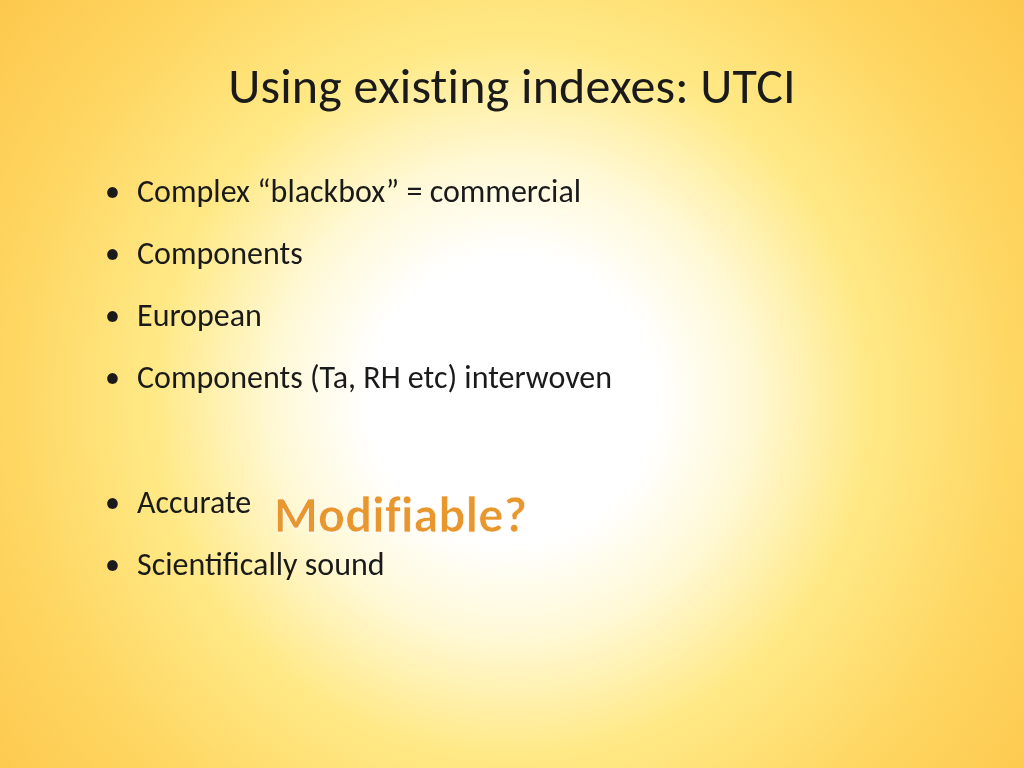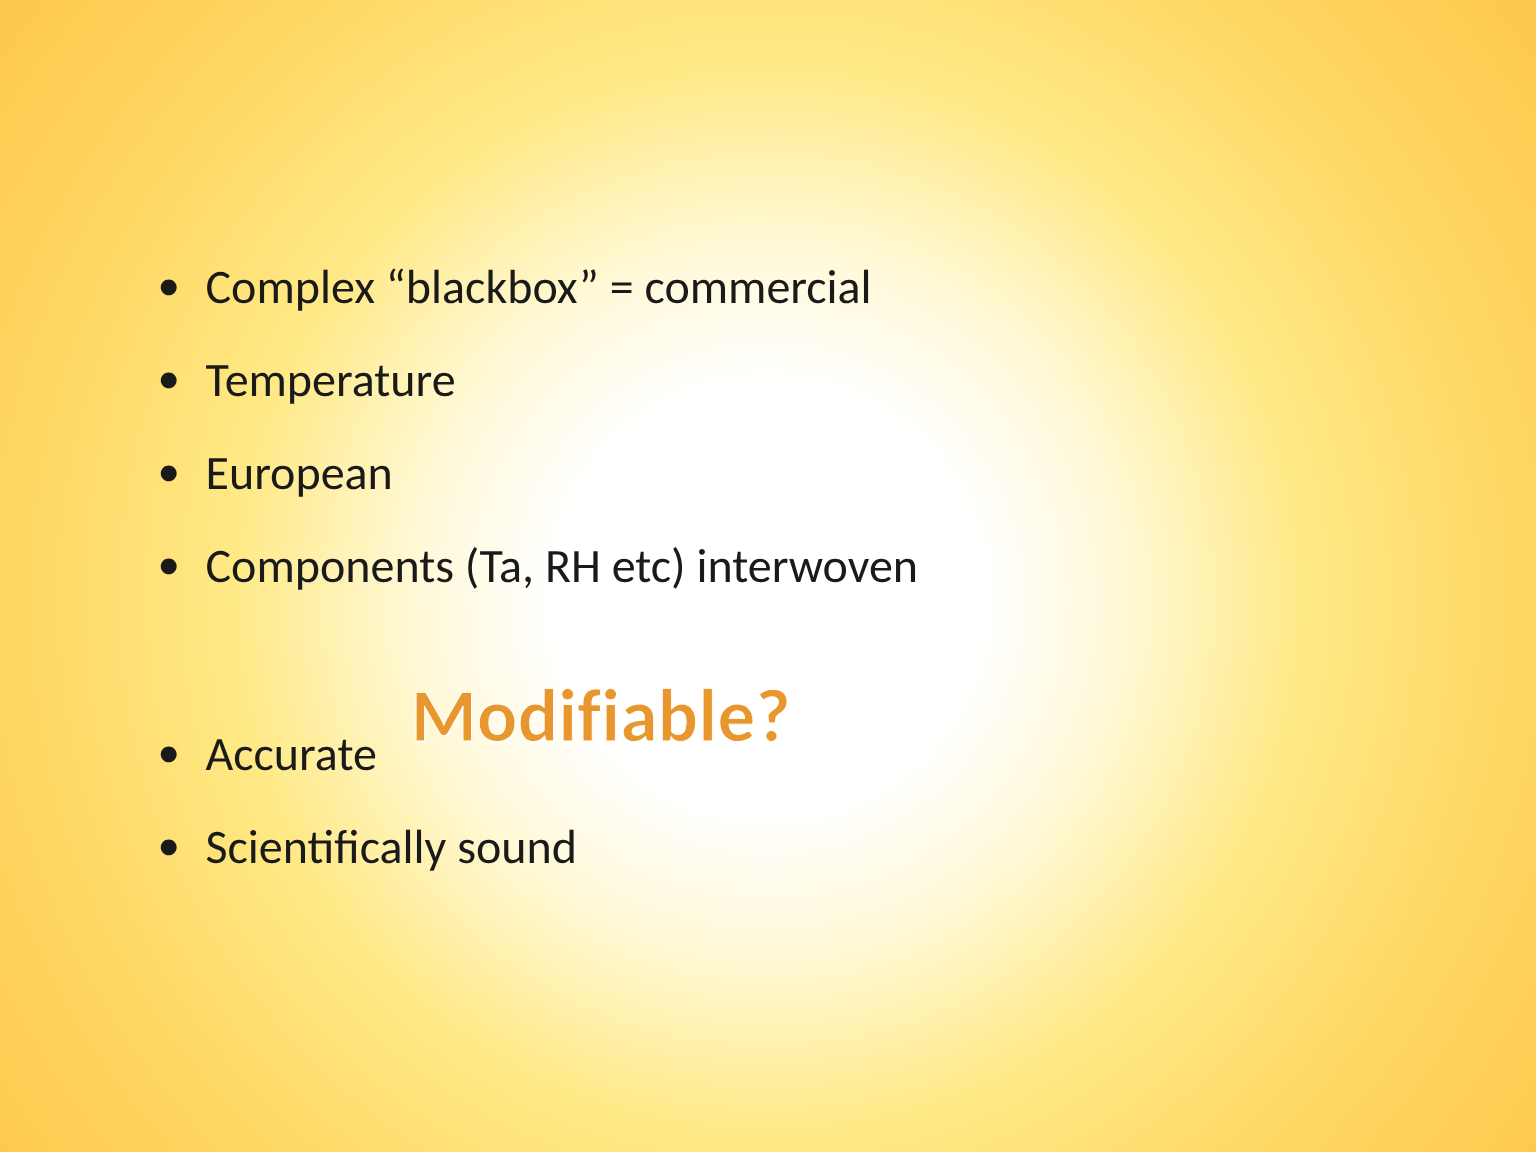--- a/index.html
+++ b/index.html
@@ -54,40 +54,41 @@
     left: 0;
     top: 0;
     font-size: 30px;
     color: #1a1a1a;
   }
   .gap {
     height: 52px;
   }
   .callout {
     position: absolute;
-    top: 447px;
+    top: 484px;
     left: 274px;
     font-size: 50px;
     font-weight: 700;
     color: #e8962e;
     -webkit-text-stroke: 0.6px #ffffff;
     text-shadow: 1px 1px 2px rgba(255,255,255,0.6);
     letter-spacing: 0.3px;
   }
 </style>
 </head>
 <body>
 
 <div class="slide">
 
+  <div class="title">Using existing indexes: UTCI</div>
 
   <div class="bullets">
     <ul>
       <li>Complex “blackbox” = commercial</li>
-      <li>Temperature</li>
+      <li>Components</li>
       <li>European</li>
       <li>Components (Ta, RH etc) interwoven</li>
     </ul>
     <div class="gap"></div>
     <ul>
       <li>Accurate</li>
       <li>Scientifically sound</li>
     </ul>
   </div>
 

